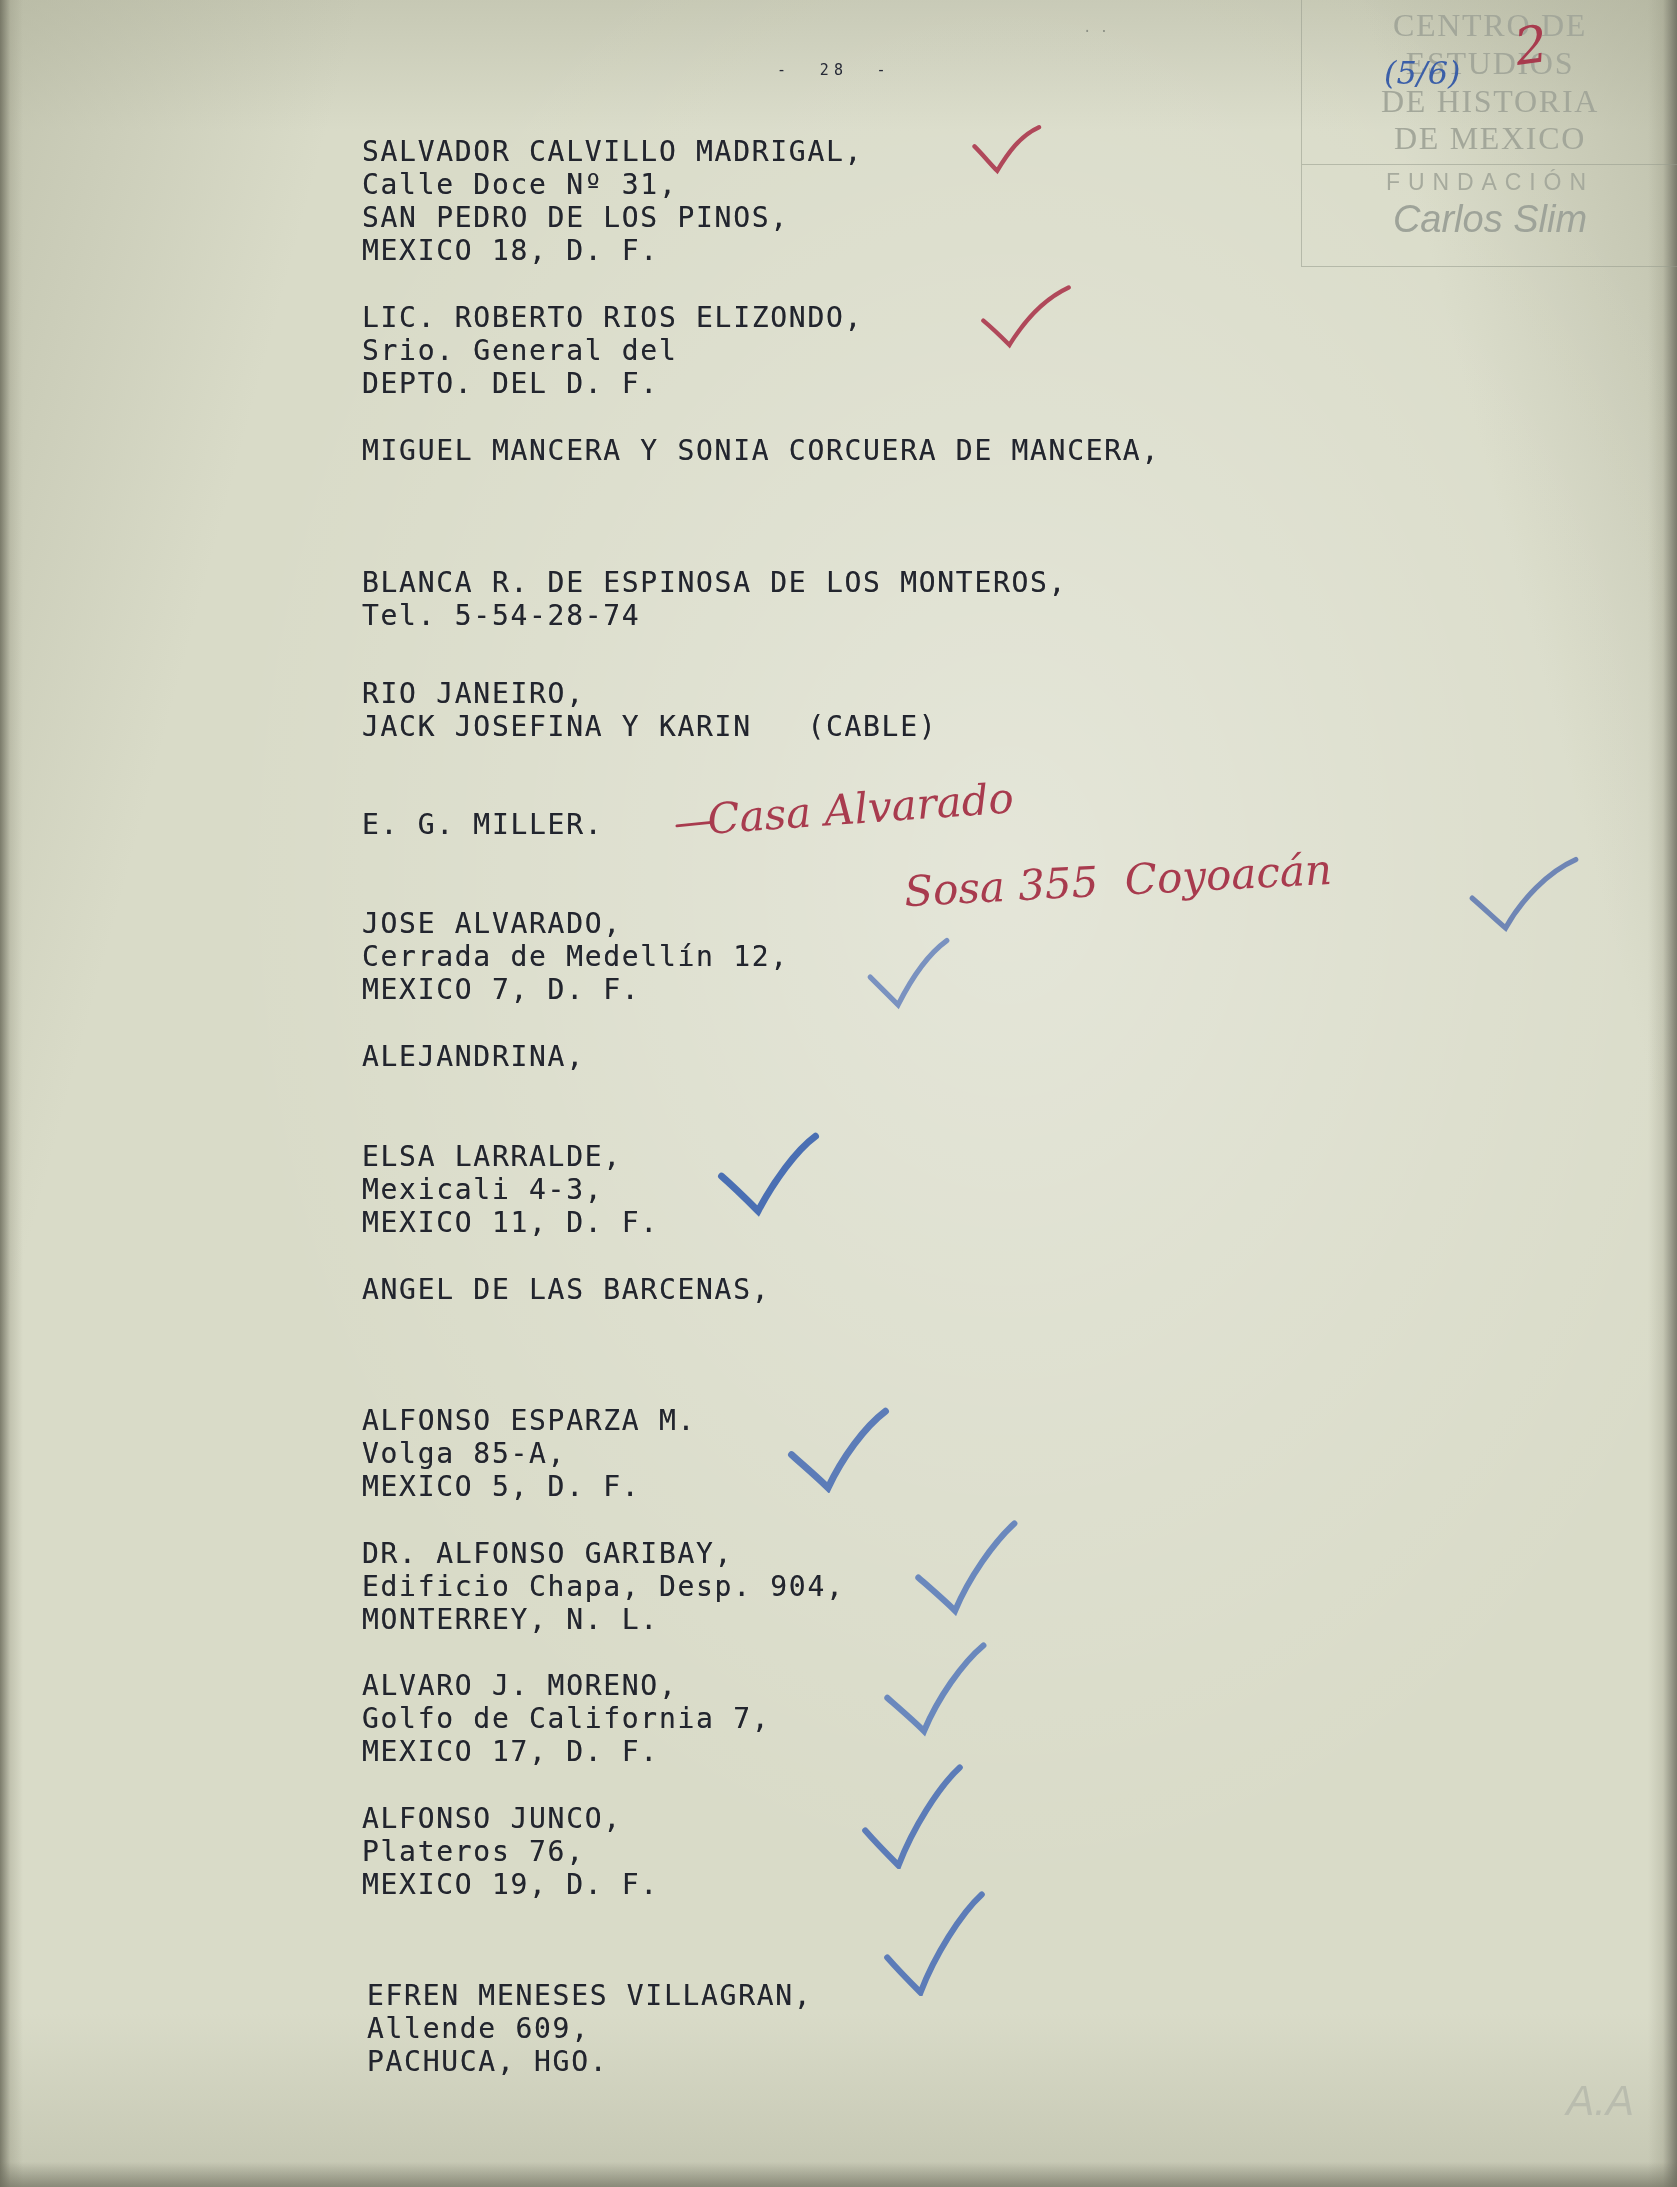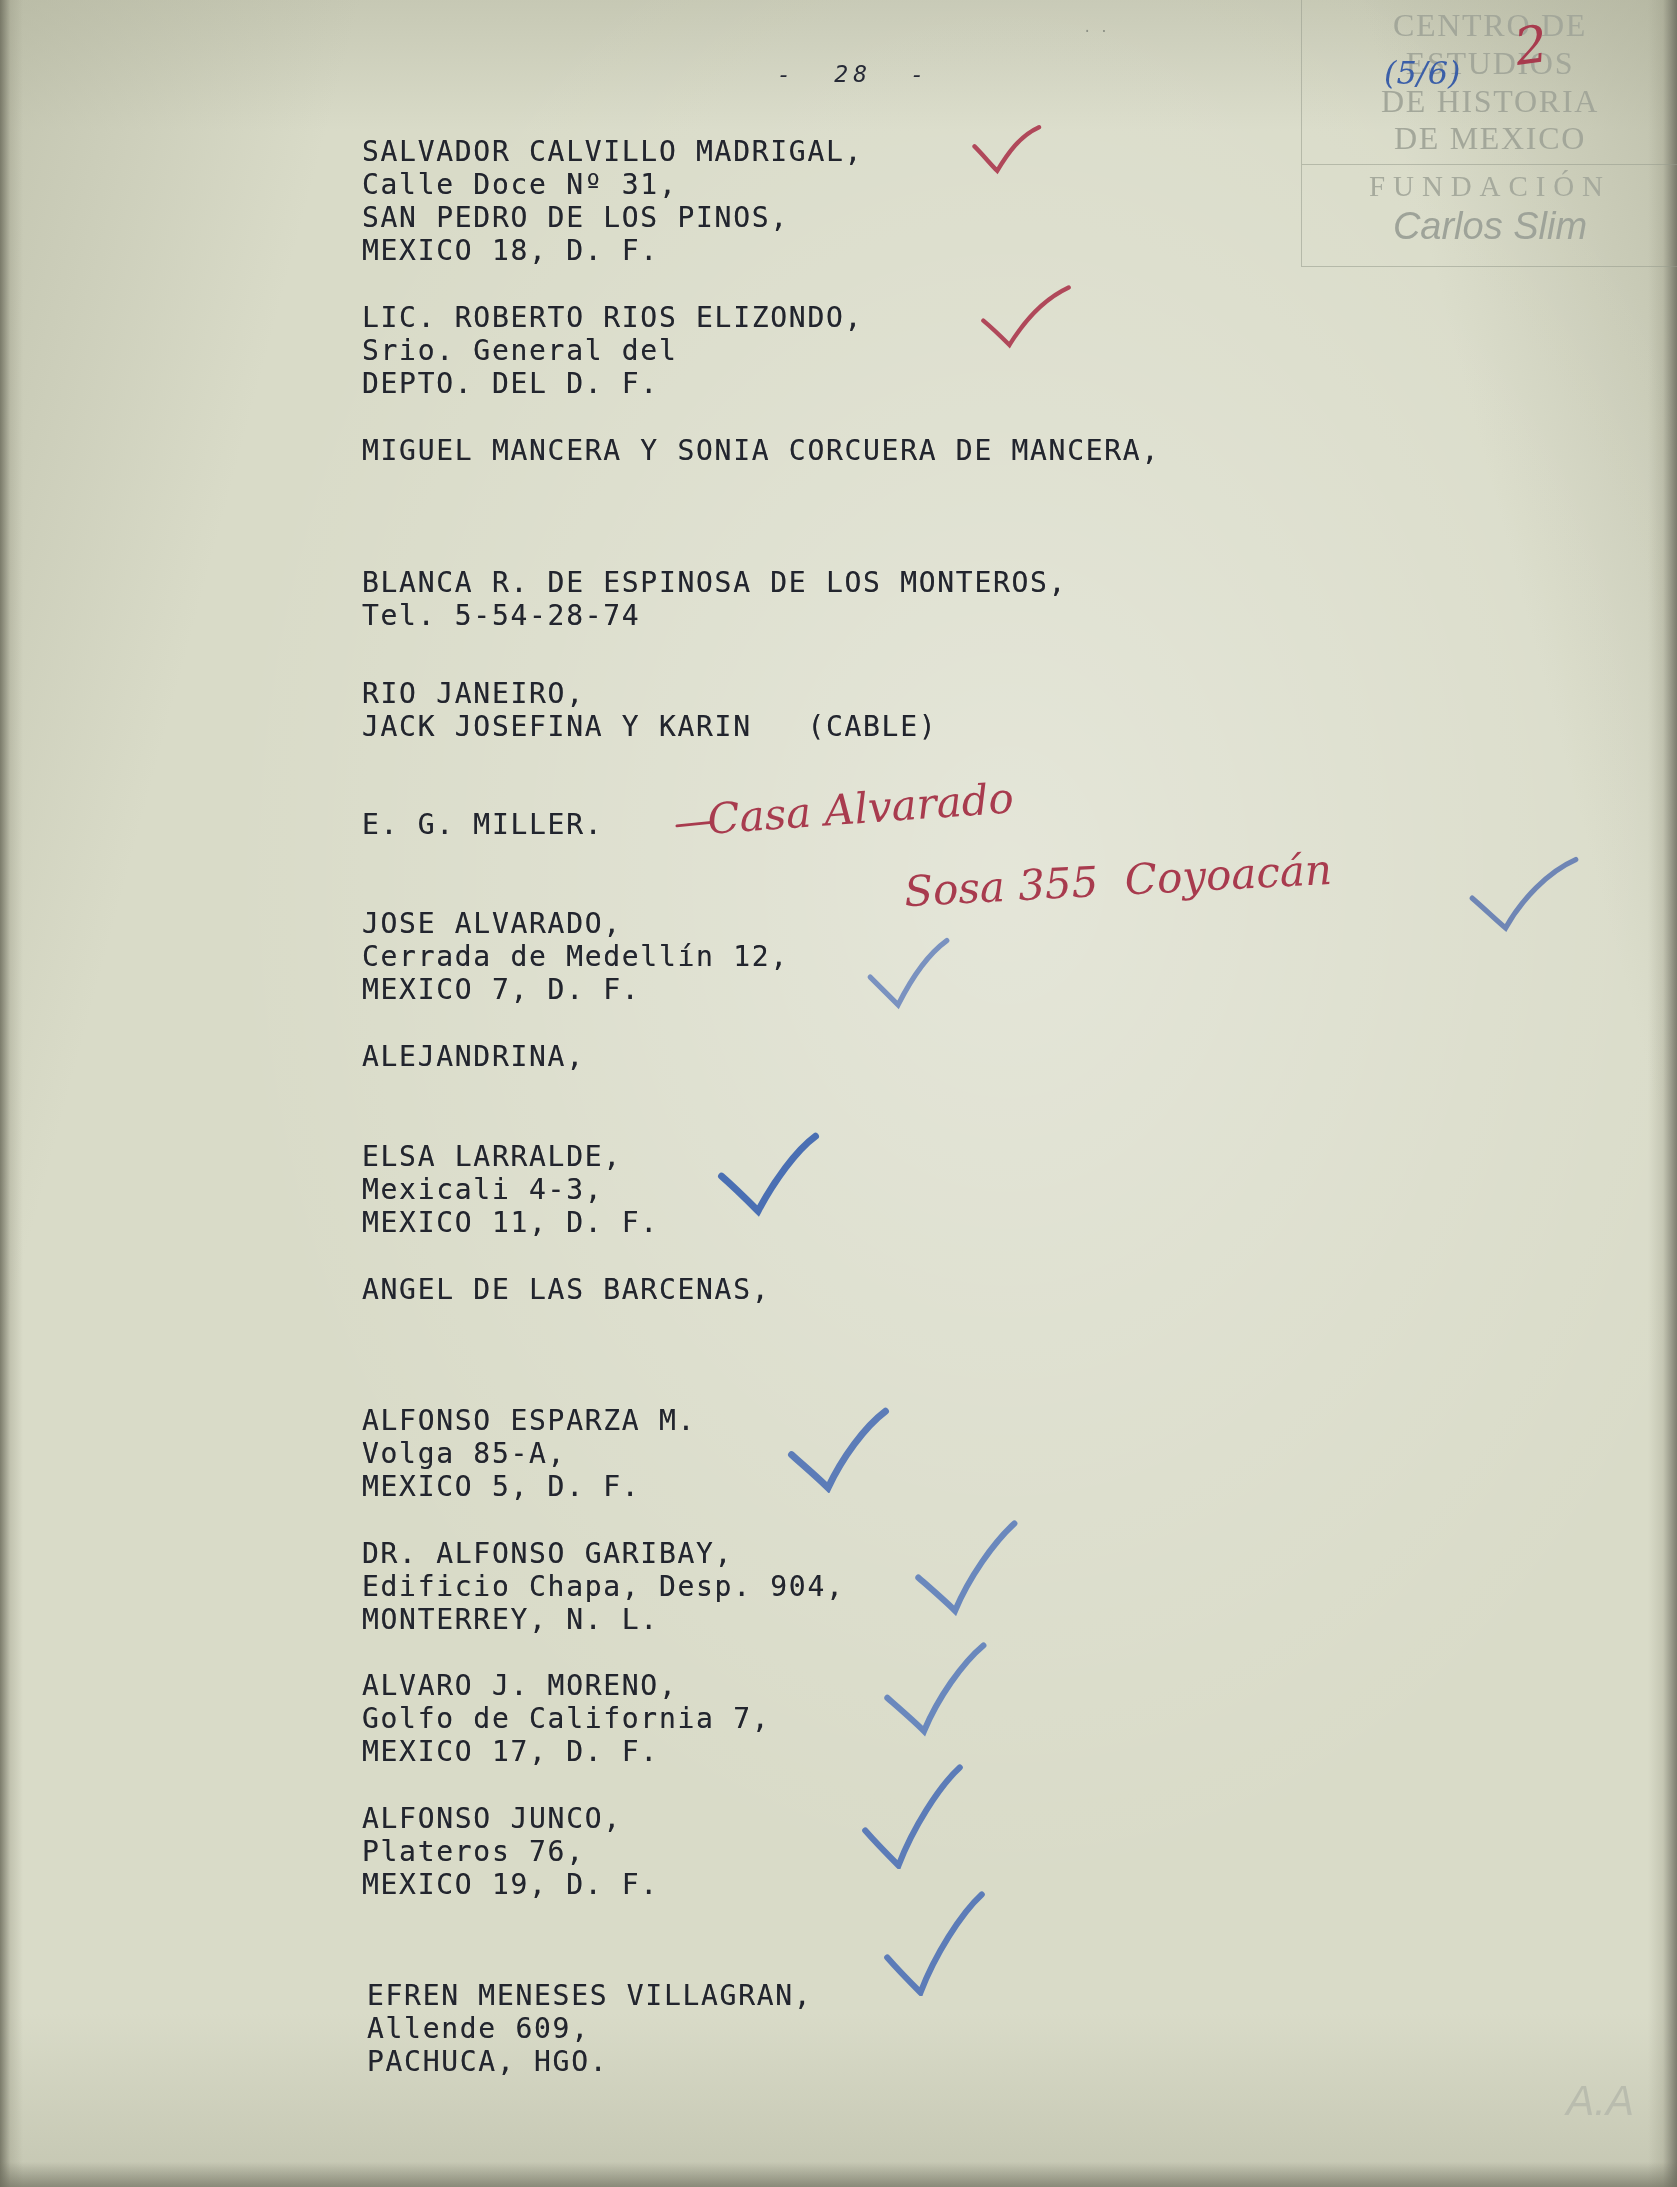--- a/index.html
+++ b/index.html
@@ -54,51 +54,50 @@
     font-size: 28px;
     letter-spacing: 1.7px;
     line-height: 33px;
     white-space: pre;
     text-shadow: 0 0 0.5px rgba(30,30,40,0.5);
   }
   .page-number {
     position: absolute;
     top: 61px;
     left: 777px;
-    font-size: 23px;
+    font-size: 15px;
     letter-spacing: 5.2px;
     color: #262936;
     font-family: "DejaVu Sans Mono", monospace;
     white-space: pre;
-    font-style: italic;
   }
 
   
   #stamp {
     position: absolute;
     top: 7px;
     right: 0px;
     width: 376px;
     text-align: center;
     color: #9fa498;
     font-family: "Liberation Serif", serif;
     line-height: 1.18;
     pointer-events: none;
   }
   #stamp .l {
     font-size: 32px;
     letter-spacing: 1.7px;
     color: #a3a79a;
   }
   #stamp .fund {
-    font-size: 29px;
+    font-size: 23px;
     letter-spacing: 7.9px;
     color: #a6aa9d;
     margin-top: 10.5px;
-    font-family: Liberation Serif, serif;
+    font-family: Liberation Sans, sans-serif;
   }
   #stamp .sig {
     font-size: 38px;
     color: #9ea399;
     font-family: Liberation Sans, sans-serif;
     font-style: italic;
     margin-top: 1.7px;
   }
   #stamp-box {
     position: absolute;

